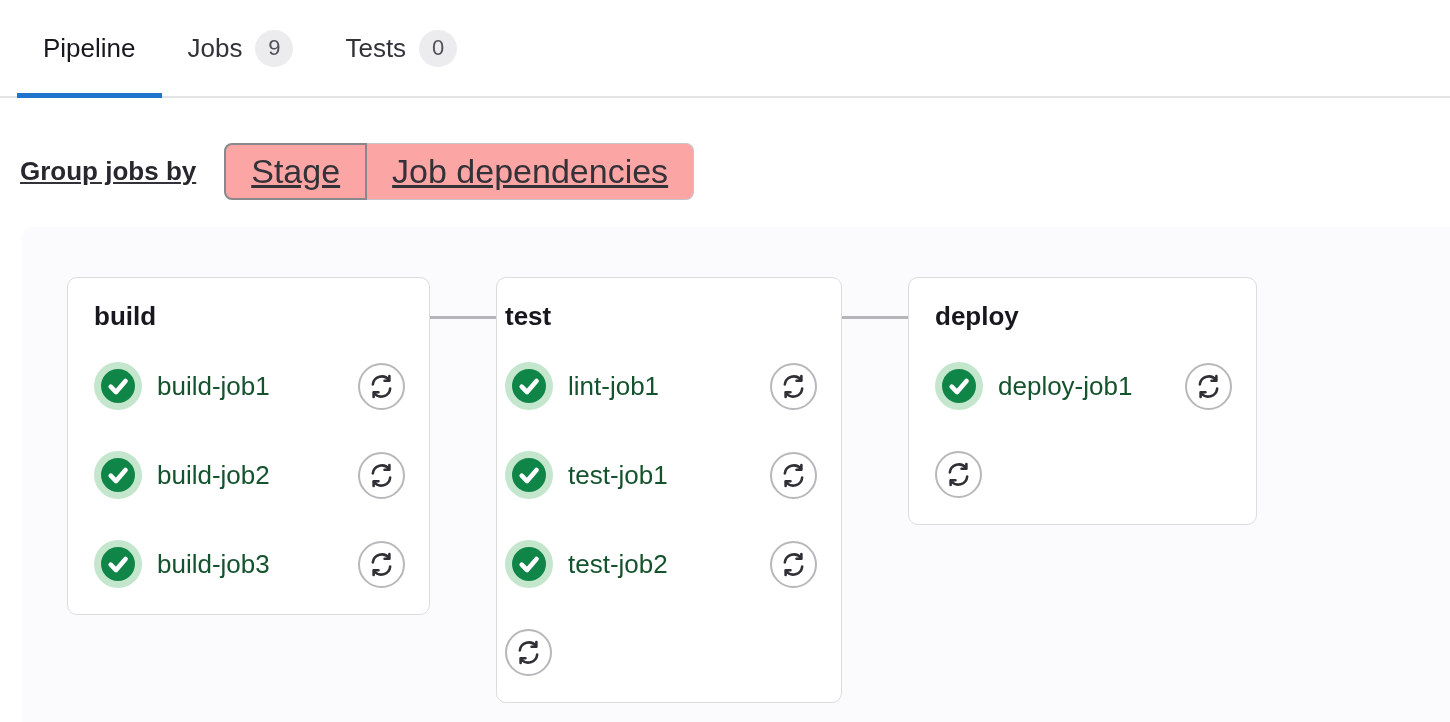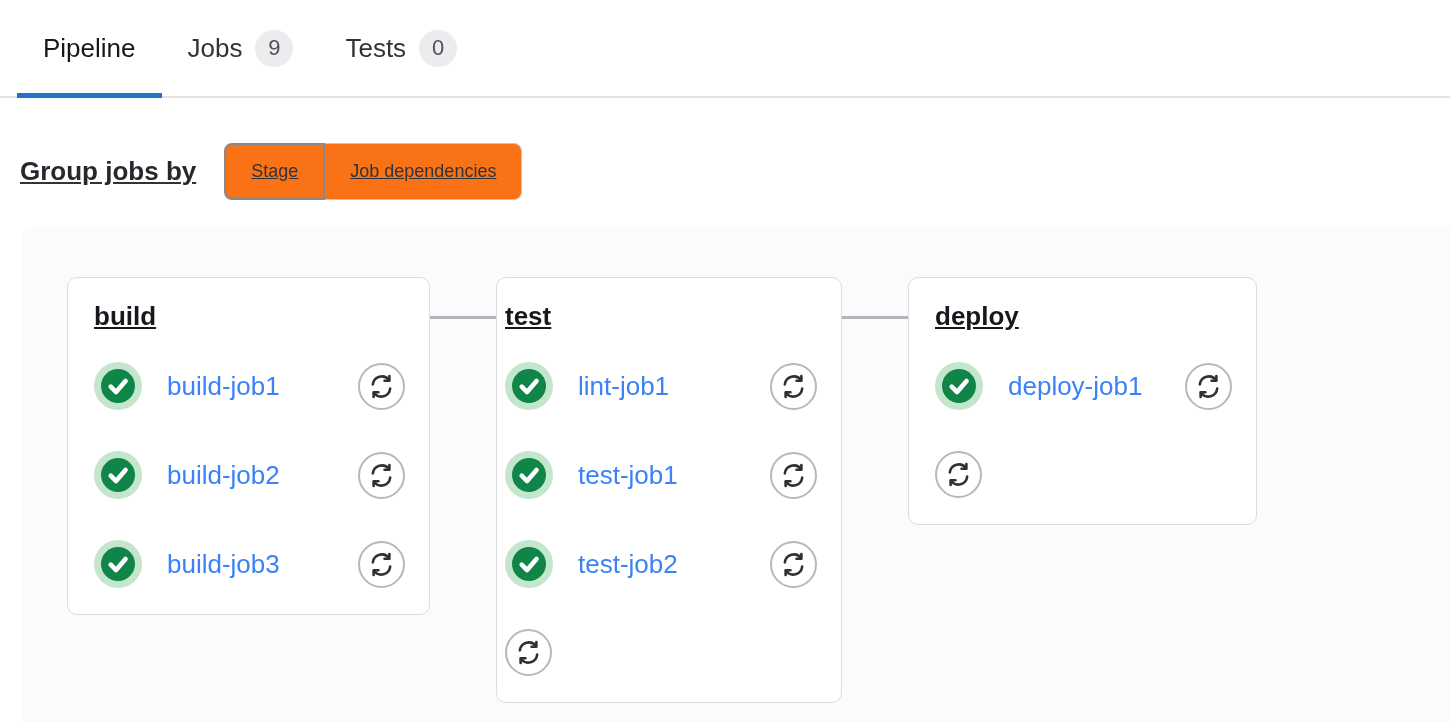--- a/index.html
+++ b/index.html
@@ -60,23 +60,23 @@
   }
   .group-label {
     font-size: 26px;
     font-weight: 700;
     color: #28272d;
     margin-right: 28px;
   }
   .segmented { display: flex; align-items: stretch; height: 57px; }
   .seg {
     font-family: inherit;
-    font-size: 18px;
+    font-size: 34px;
     color: #333238;
-    background: #f97316;
+    background: #fca5a5;
     border: 1px solid #c6c6ca;
     padding: 0 25px;
     cursor: pointer;
     display: flex;
     align-items: center;
   }
   .seg:first-child { border-radius: 8px 0 0 8px; }
   .seg:last-child  { border-radius: 0 8px 8px 0; border-left: none; }
   .seg.selected {
     border: 2px solid #89888d;
@@ -115,21 +115,20 @@
     padding: 20px 24px 26px 26px;
   }
   .stage-col:nth-child(1) .stage-card { width: 363px; }
   .stage-col:nth-child(2) .stage-card { width: 346px; padding-left: 8px; }
   .stage-col:nth-child(3) .stage-card { width: 349px; }
   .stage-title {
     font-size: 26px;
     font-weight: 700;
     color: #18171d;
     line-height: 36px;
-    text-decoration: underline;
   }
   .jobs {
     margin-top: 28px;
     display: flex;
     flex-direction: column;
     gap: 41px;
   }
   .job-row {
     display: flex;
     align-items: center;
@@ -145,23 +144,23 @@
   .status-icon {
     width: 48px; height: 48px;
     border-radius: 50%;
     background: #c3e6cd;
     display: flex;
     align-items: center;
     justify-content: center;
     flex: none;
   }
   .job-name {
-    margin-left: 25px;
+    margin-left: 15px;
     font-size: 26px;
-    color: #3b82f6;
+    color: #14532d;
     white-space: nowrap;
   }
   .retry-btn {
     width: 47px; height: 47px;
     border-radius: 50%;
     border: 2px solid #b8b8bc;
     background: #ffffff;
     display: flex;
     align-items: center;
     justify-content: center;

